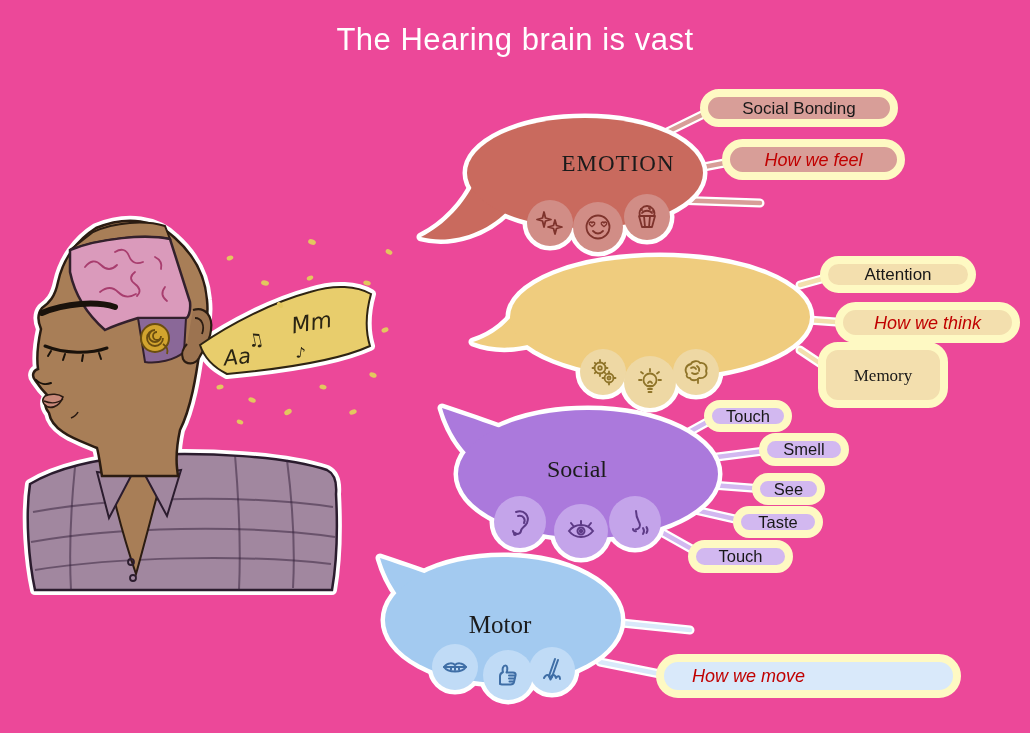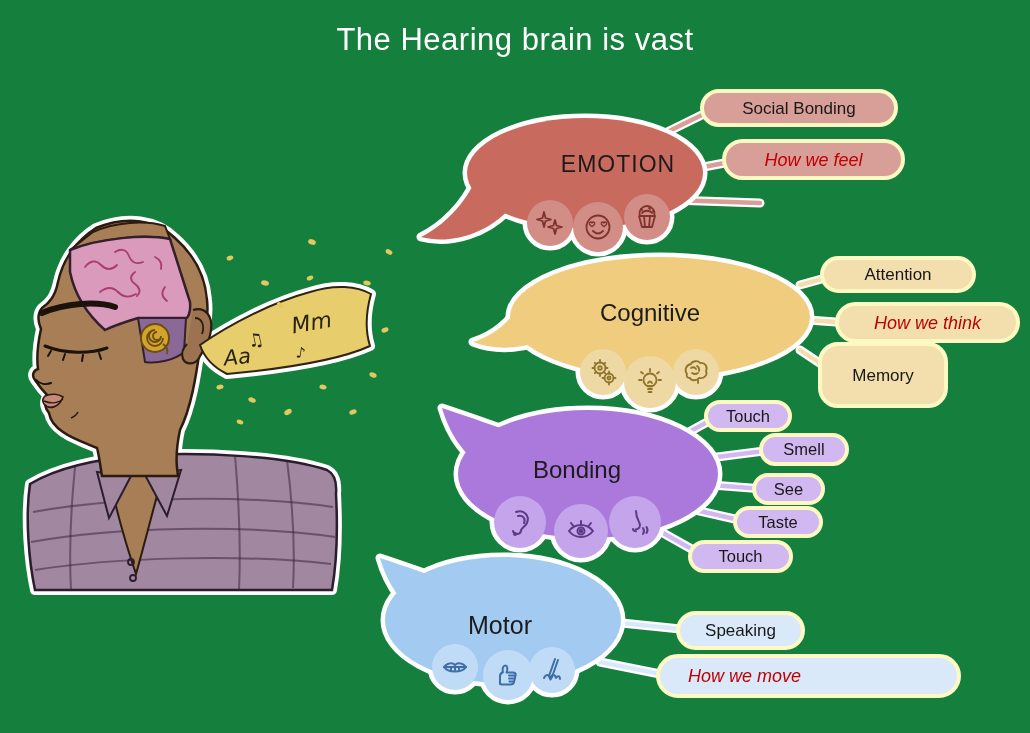--- a/index.html
+++ b/index.html
@@ -1,35 +1,35 @@
 <!DOCTYPE html>
 <html><head>
 <meta charset="utf-8">
 <style>
   html,body{margin:0;padding:0;background:#000;}
-  .stage{position:relative;width:1030px;height:733px;background:#15803d;overflow:hidden;
+  .stage{position:relative;width:1030px;height:733px;background:#ec4899;overflow:hidden;
          font-family:"Liberation Sans",sans-serif;}
   .title{position:absolute;top:22px;left:0;width:100%;text-align:center;
          color:#fff;font-size:31px;font-weight:400;letter-spacing:.5px;}
   .abs{position:absolute;}
-  .blob-label{position:absolute;color:#1b1b1b;text-align:center;font-weight:400;}
+  .blob-label{position:absolute;color:#1b1b1b;text-align:center;font-weight:400;font-family:Liberation Serif, serif;}
   .lbl-emotion{left:543px;top:151px;width:150px;font-size:23px;letter-spacing:1px;}
   .lbl-cognitive{left:580px;top:299px;width:140px;font-size:24px;}
   .lbl-sensory{left:507px;top:456px;width:140px;font-size:24px;}
   .lbl-motor{left:430px;top:611px;width:140px;font-size:25px;}
   .pill{position:absolute;display:flex;align-items:center;justify-content:center;
-        box-sizing:border-box;border:4px solid #fef9c3;border-radius:999px;
+        box-sizing:border-box;border:8px solid #fef9c3;border-radius:999px;
         color:#181818;font-size:17px;line-height:1;}
   .pill.em{color:#c00000;font-weight:normal;font-style:italic;font-size:18px;}
   .pill.small{font-size:16.5px;}
   .p-rose{background:#d89e98;}
   .p-gold{background:#f3dfae;}
   .p-purp{background:#d2b8f0;}
   .p-blue{background:#d9e9fa;}
-  .memory{border-radius:20px;}
+  .memory{border-radius:20px;font-family:Liberation Serif, serif;}
   .left-text{justify-content:flex-start;padding-left:28px;}
   svg{display:block;}
 </style>
 </head>
 <body>
 
 <div class="stage">
 
   <div class="title">The Hearing brain is vast</div>
 
@@ -311,33 +311,31 @@
       <path d="M7,0.5 L1,0.5 M6.4,3.5 L1,3.5 M5.8,6.5 L1.5,6.5"></path>
     </g>
     <g transform="translate(184,128)" stroke="#3f6ea6" fill="none" stroke-width="2" stroke-linejoin="round" stroke-linecap="round">
       <path d="M3,-11 L-3,6 M6,-10 L0,7"></path>
       <path d="M-3,6 L-1.5,9.5 L0,7"></path>
       <path d="M-8,8 C-6,4 -3,4 -2,8 C0,4 3,4 4,8 C6,5 8,6 8,9"></path>
     </g>
   </svg>
 
   <div class="blob-label lbl-emotion">EMOTION</div>
-  <div class="blob-label lbl-cognitive">Cognitive</div>
-  <div class="blob-label lbl-sensory">Bonding</div>
+  <div class="blob-label lbl-sensory">Social</div>
   <div class="blob-label lbl-motor">Motor</div>
 
   <div class="pill p-rose" style="left:700px;top:89px;width:198px;height:38px">Social Bonding</div>
   <div class="pill p-rose em" style="left:722px;top:139px;width:183px;height:41px">How we feel</div>
 
   <div class="pill p-gold" style="left:820px;top:256px;width:156px;height:37px">Attention</div>
   <div class="pill p-gold em" style="left:835px;top:302px;width:185px;height:41px">How we think</div>
   <div class="pill p-gold memory" style="left:818px;top:342px;width:130px;height:66px">Memory</div>
 
   <div class="pill p-purp small" style="left:704px;top:400px;width:88px;height:32px">Touch</div>
   <div class="pill p-purp small" style="left:759px;top:433px;width:90px;height:33px">Smell</div>
   <div class="pill p-purp small" style="left:752px;top:473px;width:73px;height:32px">See</div>
   <div class="pill p-purp small" style="left:733px;top:506px;width:90px;height:32px">Taste</div>
   <div class="pill p-purp small" style="left:688px;top:540px;width:105px;height:33px">Touch</div>
 
-  <div class="pill p-blue" style="left:676px;top:611px;width:129px;height:39px">Speaking</div>
   <div class="pill p-blue em left-text" style="left:656px;top:654px;width:305px;height:44px">How we move</div>
 
 </div>
 
 </body></html>

